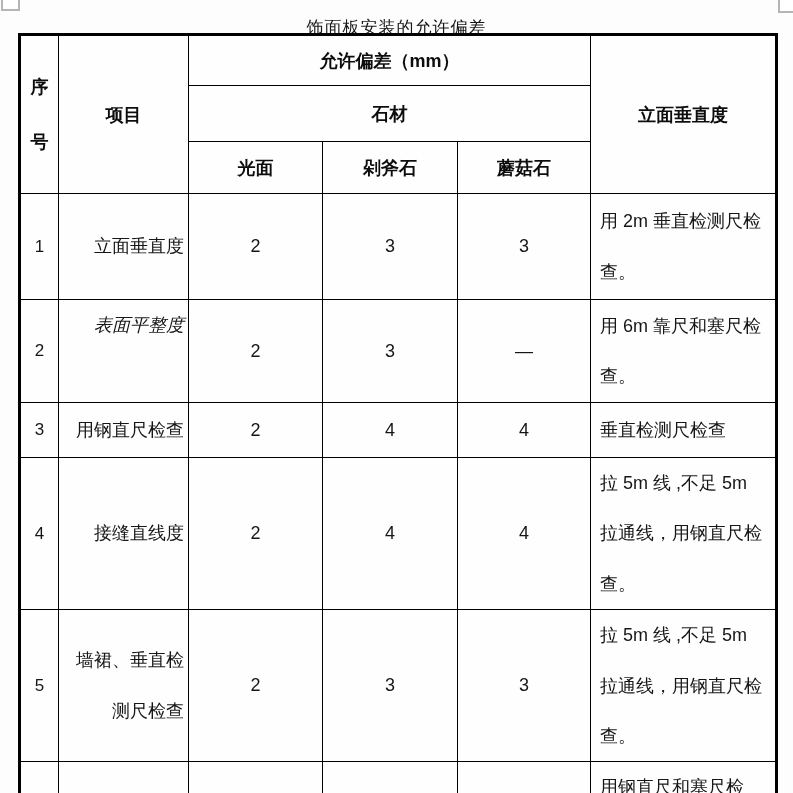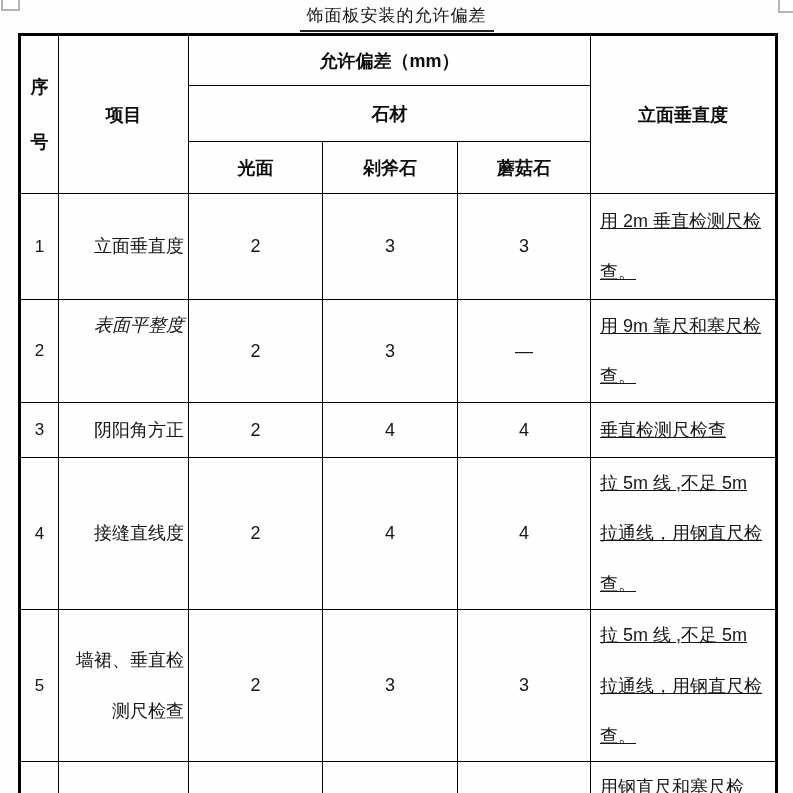--- a/index.html
+++ b/index.html
@@ -24,21 +24,21 @@
   .artifact {
     position: absolute;
     background: #fff;
     border: 2px solid #b5b5b5;
   }
   .artifact.left  { left: 1px;  top: -6px; width: 15px; height: 13px; }
   .artifact.right { right: -7px; top: -4px; width: 18px; height: 13px; }
 
   .title-wrap {
     position: absolute;
-    top: 4px;
+    top: 16px;
     left: 0;
     width: 100%;
     text-align: center;
   }
   .title {
     display: inline-block;
     font-size: 17px;
     letter-spacing: 1px;
     color: #161616;
     padding: 0 7px 3px 7px;
@@ -89,21 +89,20 @@
     text-align: right;
     padding-left: 10px;
     padding-right: 4px;
     line-height: 2.8;
   }
   td.method {
     text-align: left;
     padding-left: 9px;
     padding-right: 5px;
     line-height: 2.8;
-    text-decoration: underline;
   }
   td.no  { font-size: 17px; }
   td.val { font-size: 18px; }
 
   tr.r2 td.item { vertical-align: top; font-style: italic; }
   tr.r4 td.item { padding-left: 23px; }
 </style>
 </head>
 <body>
 
@@ -152,25 +151,25 @@
       <td class="val">3</td>
       <td class="val">3</td>
       <td class="method">用 2m 垂直检测尺检查。</td>
     </tr>
     <tr class="r2">
       <td class="no">2</td>
       <td class="item">表面平整度</td>
       <td class="val">2</td>
       <td class="val">3</td>
       <td class="val">—</td>
-      <td class="method">用 9m 靠尺和塞尺检查。</td>
+      <td class="method">用 6m 靠尺和塞尺检查。</td>
     </tr>
     <tr class="r3">
       <td class="no">3</td>
-      <td class="item">阴阳角方正</td>
+      <td class="item">用钢直尺检查</td>
       <td class="val">2</td>
       <td class="val">4</td>
       <td class="val">4</td>
       <td class="method">垂直检测尺检查</td>
     </tr>
     <tr class="r4">
       <td class="no">4</td>
       <td class="item">接缝直线度</td>
       <td class="val">2</td>
       <td class="val">4</td>

